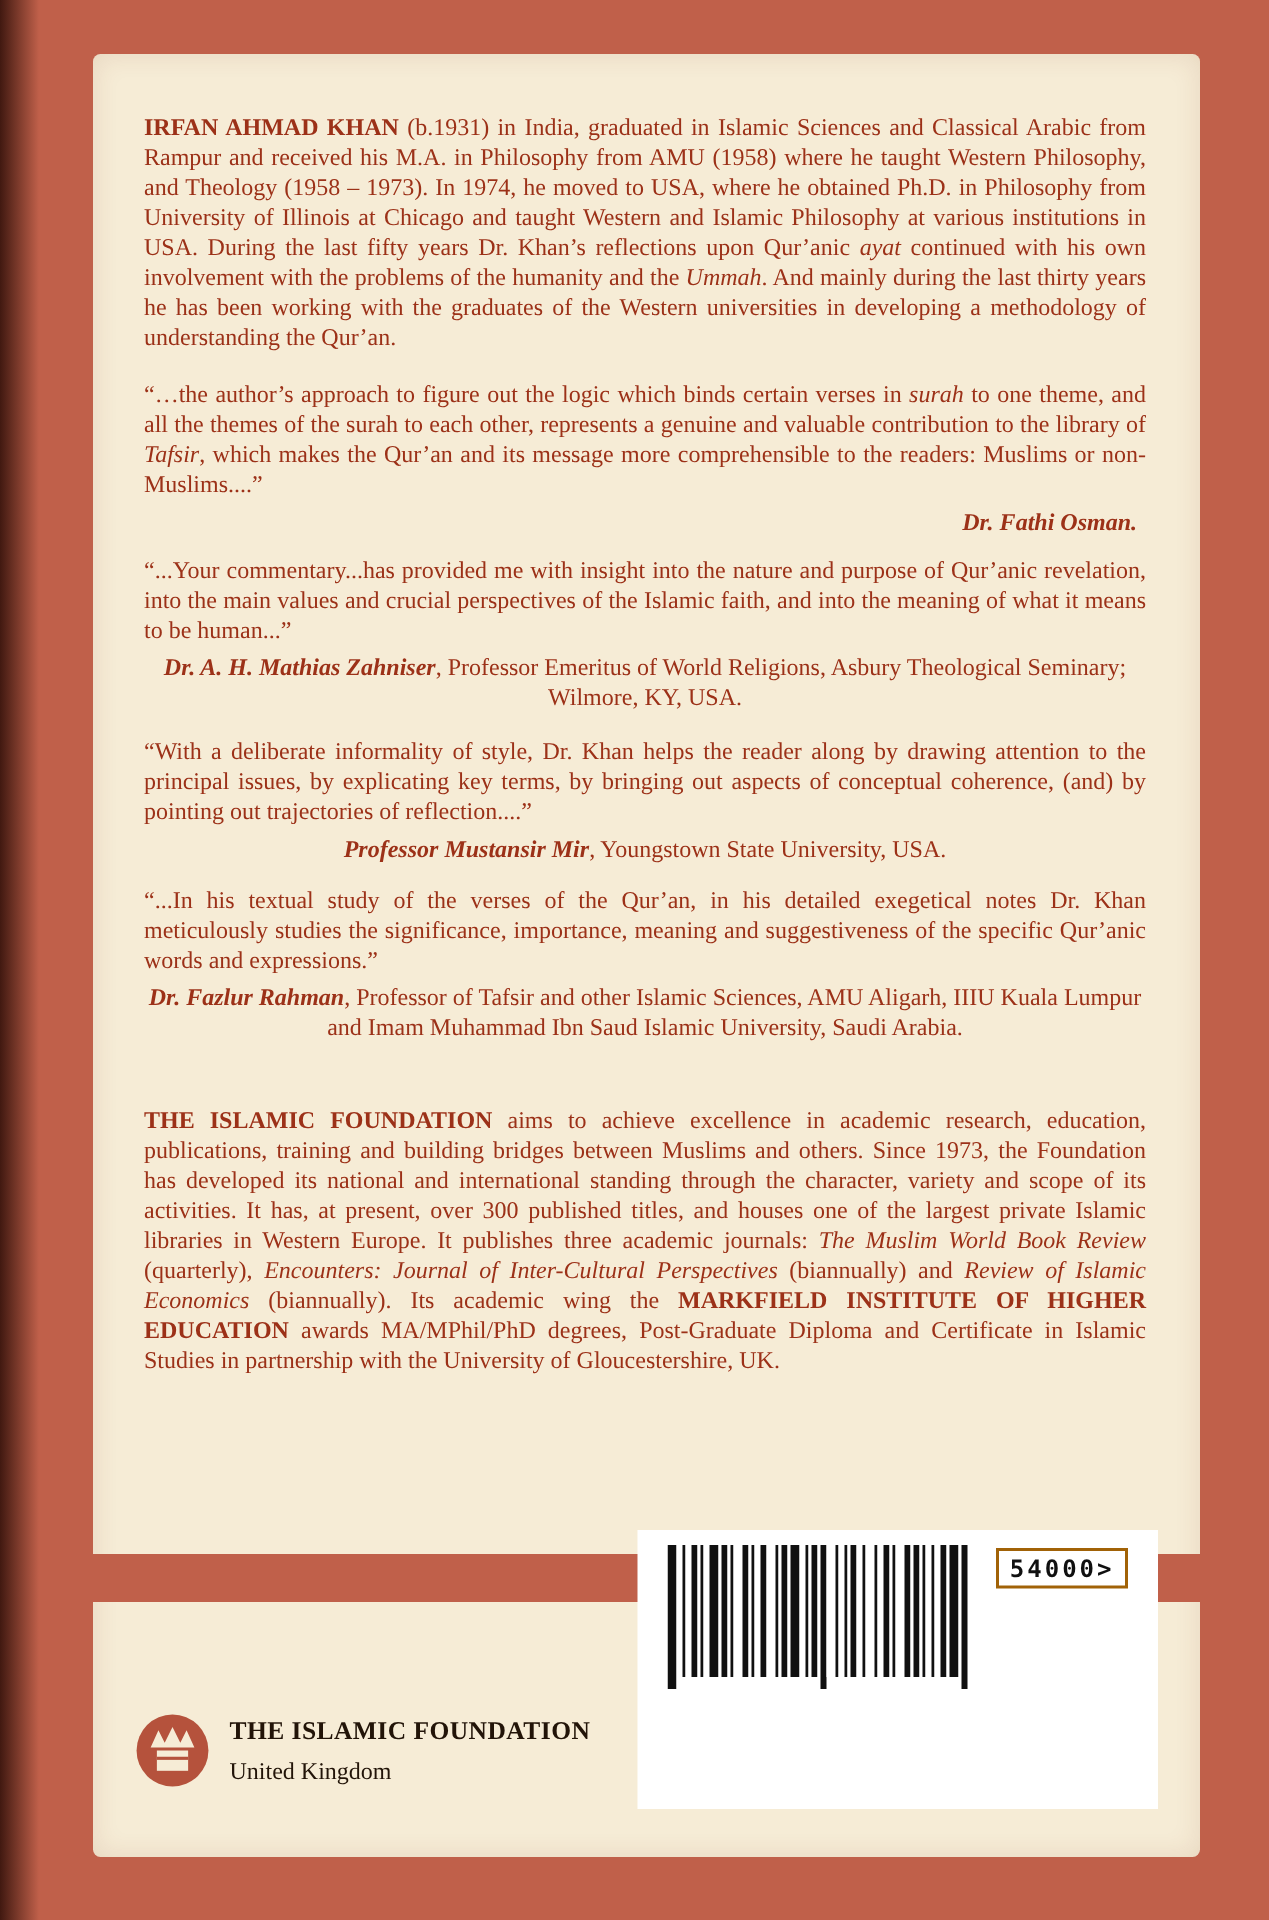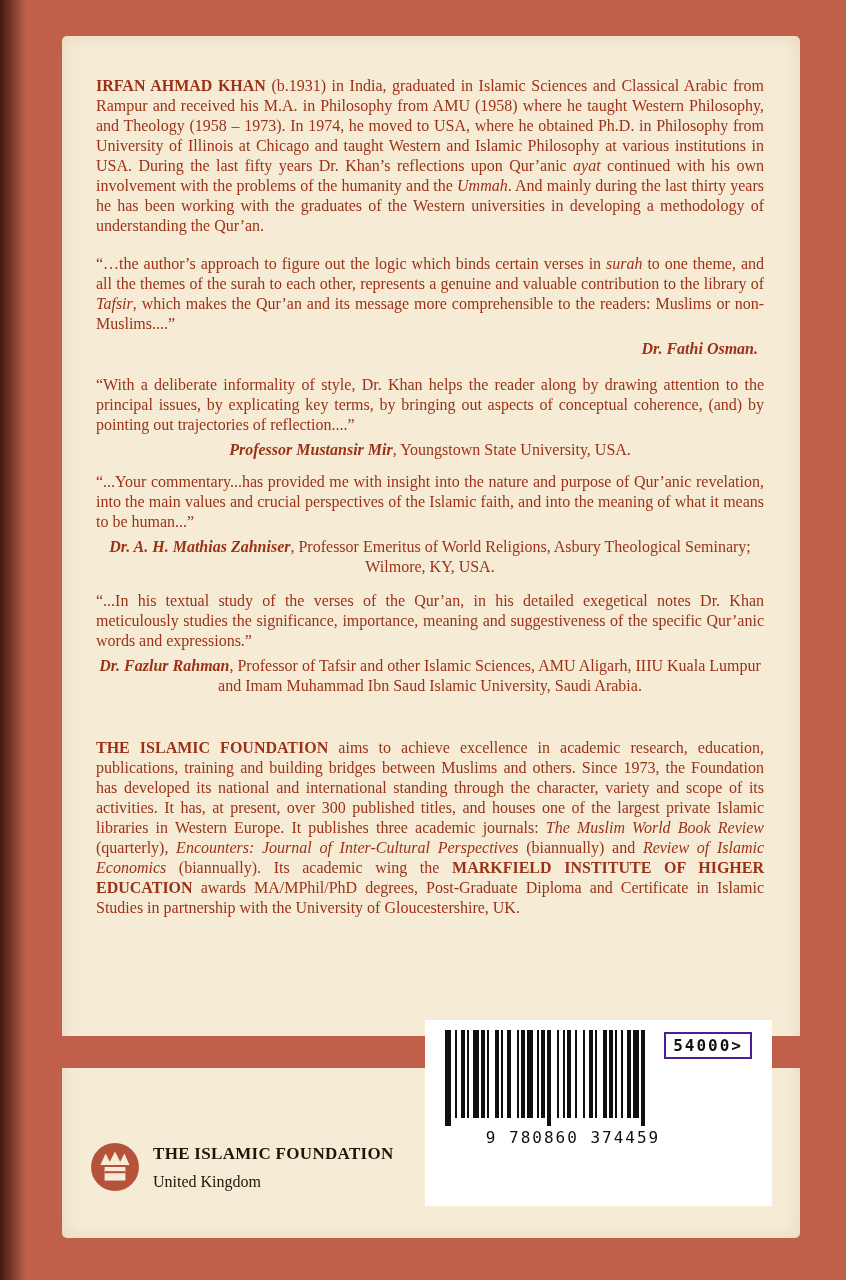--- a/index.html
+++ b/index.html
@@ -79,21 +79,21 @@
   .bars div { height: 88px; }
   .bars div.guard { height: 96px; }
   .digits {
     width: 256px; text-align: center;
     font-family: "DejaVu Sans Mono", monospace;
     font-size: 16px; letter-spacing: 2px; color: #101010;
     margin-top: 2px;
   }
   .addon {
     position: absolute; right: 0; top: 2px;
-    border: 2px solid #4c1d95;
+    border: 2px solid #a16207;
     padding: 2px 7px;
     font-family: "DejaVu Sans Mono", monospace;
     font-weight: bold; font-size: 16px; letter-spacing: 2px;
     color: #101010; background: #ffffff;
   }
 
   .publisher {
     position: absolute; left: 90px; top: 1142px;
     display: flex; align-items: center; gap: 13px;
   }
@@ -113,28 +113,28 @@
   <div class="panel">
     <div class="content">
 
       <p class="para"><span class="seg-b">IRFAN AHMAD KHAN</span><span> (b.1931) in India, graduated in Islamic Sciences and Classical Arabic from Rampur and received his M.A. in Philosophy from AMU (1958) where he taught Western Philosophy, and Theology (1958 – 1973). In 1974, he moved to USA, where he obtained Ph.D. in Philosophy from University of Illinois at Chicago and taught Western and Islamic Philosophy at various institutions in USA. During the last fifty years Dr. Khan’s reflections upon Qur’anic </span><span class="seg-i">ayat</span><span> continued with his own involvement with the problems of the humanity and the </span><span class="seg-i">Ummah</span><span>. And mainly during the last thirty years he has been working with the graduates of the Western universities in developing a methodology of understanding the Qur’an.</span></p>
 
       <div class="quote q1">
         <p class="para"><span>“…the author’s approach to figure out the logic which binds certain verses in </span><span class="seg-i">surah</span><span> to one theme, and all the themes of the surah to each other, represents a genuine and valuable contribution to the library of </span><span class="seg-i">Tafsir</span><span>, which makes the Qur’an and its message more comprehensible to the readers: Muslims or non-Muslims....”</span></p>
         <p class="para attr right"><span class="seg-b seg-i">Dr. Fathi Osman.</span></p>
       </div>
 
+      <div class="quote q3">
+        <p class="para"><span>“...Your commentary...has provided me with insight into the nature and purpose of Qur’anic revelation, into the main values and crucial perspectives of the Islamic faith, and into the meaning of what it means to be human...”</span></p>
+        <p class="para attr"><span class="seg-b seg-i">Dr. A. H. Mathias Zahniser</span><span>, Professor Emeritus of World Religions, Asbury Theological Seminary; Wilmore, KY, USA.</span></p>
+      </div>
+
       <div class="quote q2">
         <p class="para"><span>“With a deliberate informality of style, Dr. Khan helps the reader along by drawing attention to the principal issues, by explicating key terms, by bringing out aspects of conceptual coherence, (and) by pointing out trajectories of reflection....”</span></p>
         <p class="para attr"><span class="seg-b seg-i">Professor Mustansir Mir</span><span>, Youngstown State University, USA.</span></p>
-      </div>
-
-      <div class="quote q3">
-        <p class="para"><span>“...Your commentary...has provided me with insight into the nature and purpose of Qur’anic revelation, into the main values and crucial perspectives of the Islamic faith, and into the meaning of what it means to be human...”</span></p>
-        <p class="para attr"><span class="seg-b seg-i">Dr. A. H. Mathias Zahniser</span><span>, Professor Emeritus of World Religions, Asbury Theological Seminary; Wilmore, KY, USA.</span></p>
       </div>
 
       <div class="quote q4">
         <p class="para"><span>“...In his textual study of the verses of the Qur’an, in his detailed exegetical notes Dr. Khan meticulously studies the significance, importance, meaning and suggestiveness of the specific Qur’anic words and expressions.”</span></p>
         <p class="para attr"><span class="seg-b seg-i">Dr. Fazlur Rahman</span><span>, Professor of Tafsir and other Islamic Sciences, AMU Aligarh, IIIU Kuala Lumpur and Imam Muhammad Ibn Saud Islamic University, Saudi Arabia.</span></p>
       </div>
 
       <p class="para foundation"><span class="seg-b">THE ISLAMIC FOUNDATION</span><span> aims to achieve excellence in academic research, education, publications, training and building bridges between Muslims and others. Since 1973, the Foundation has developed its national and international standing through the character, variety and scope of its activities. It has, at present, over 300 published titles, and houses one of the largest private Islamic libraries in Western Europe. It publishes three academic journals: </span><span class="seg-i">The Muslim World Book Review</span><span> (quarterly), </span><span class="seg-i">Encounters: Journal of Inter-Cultural Perspectives</span><span> (biannually) and </span><span class="seg-i">Review of Islamic Economics</span><span> (biannually). Its academic wing the </span><span class="seg-b">MARKFIELD INSTITUTE OF HIGHER EDUCATION</span><span> awards MA/MPhil/PhD degrees, Post-Graduate Diploma and Certificate in Islamic Studies in partnership with the University of Gloucestershire, UK.</span></p>
 
     </div>
@@ -201,21 +201,20 @@
             <div style="width: 2px; background: rgb(16, 16, 16);"></div>
             <div style="width: 4px; background: rgb(255, 255, 255);"></div>
             <div style="width: 2px; background: rgb(16, 16, 16);"></div>
             <div style="width: 4px; background: rgb(255, 255, 255);"></div>
             <div style="width: 4px; background: rgb(16, 16, 16);"></div>
             <div style="width: 2px; background: rgb(255, 255, 255);"></div>
             <div style="width: 6px; background: rgb(16, 16, 16);"></div>
             <div class="guard" style="width: 2px; background: rgb(255, 255, 255);"></div>
             <div class="guard" style="width: 4px; background: rgb(16, 16, 16);"></div>
           </div>
-        <div class="digits">9 780860 374459</div>
       </div>
       <div class="addon">54000&gt;</div>
     </div>
   </div>
 
   <div class="publisher">
     <svg class="logo" viewBox="0 0 48 48">
       <circle cx="24" cy="24" r="23" fill="#b5523c"></circle>
       <path d="M10 22 L15 11 L19 19 L24 9 L29 19 L33 11 L38 22 Z" fill="#f6ecd6"></path>
       <rect x="14" y="24" width="20" height="13" fill="#f6ecd6"></rect>

